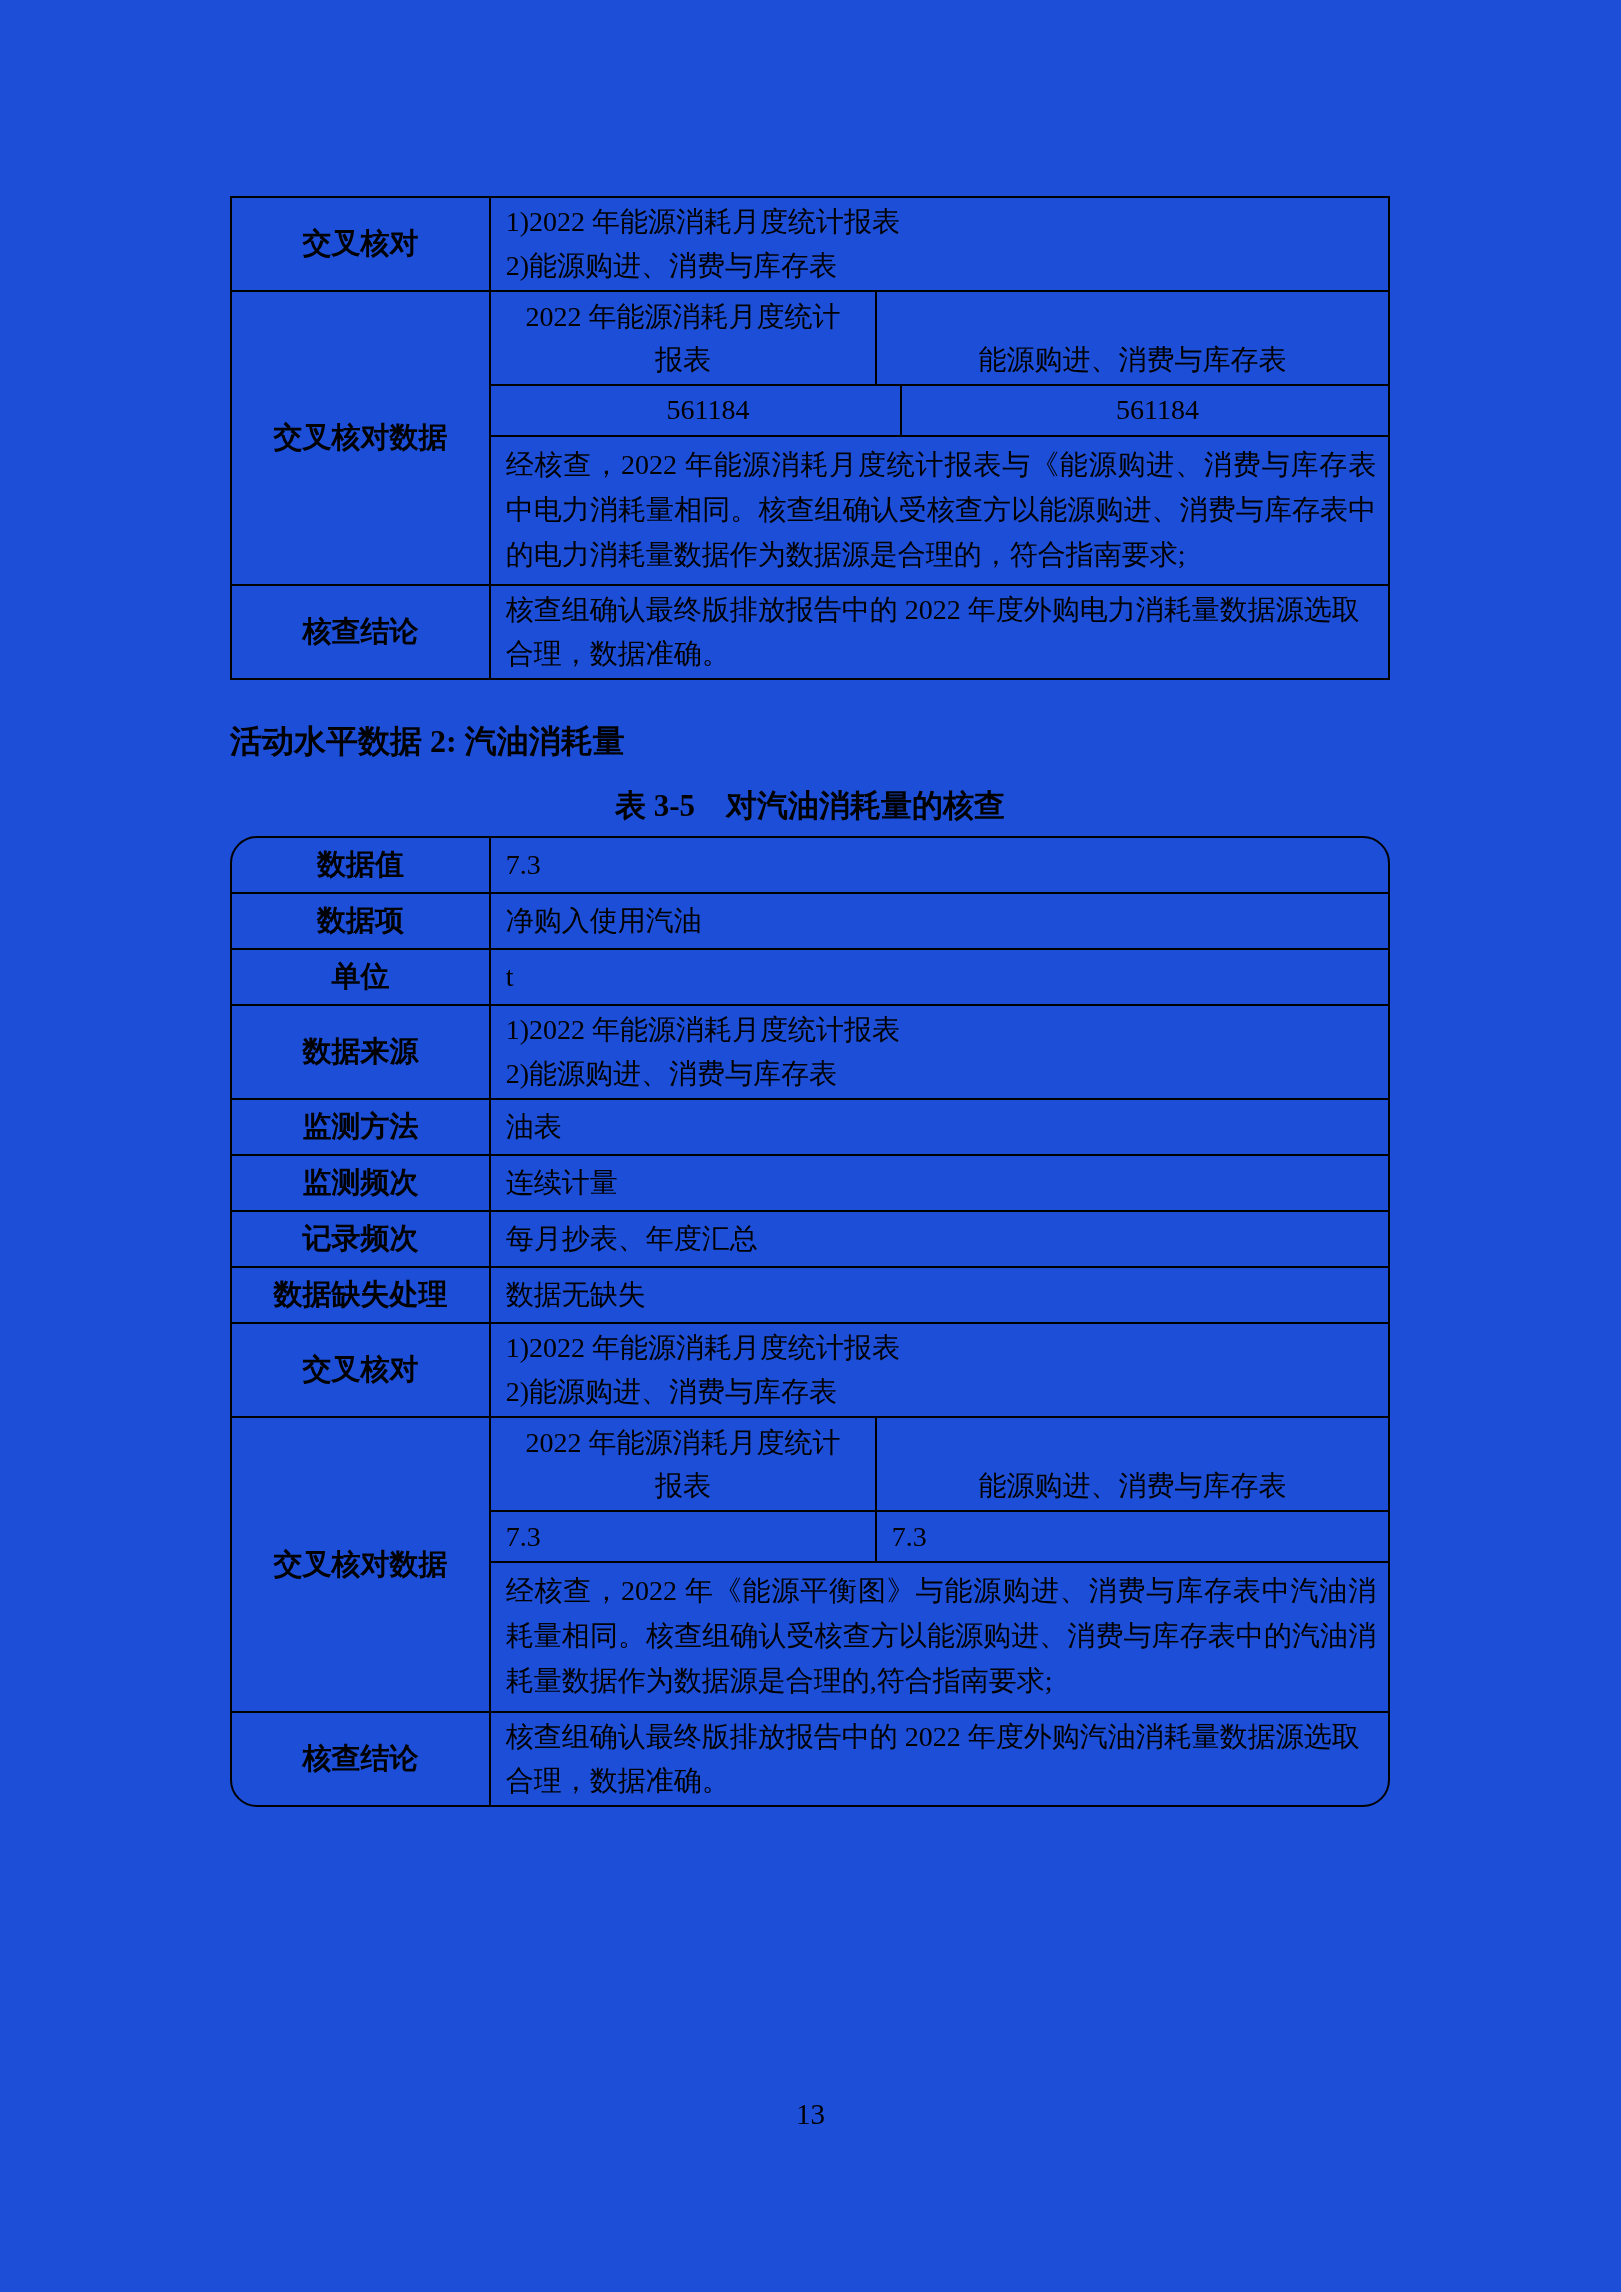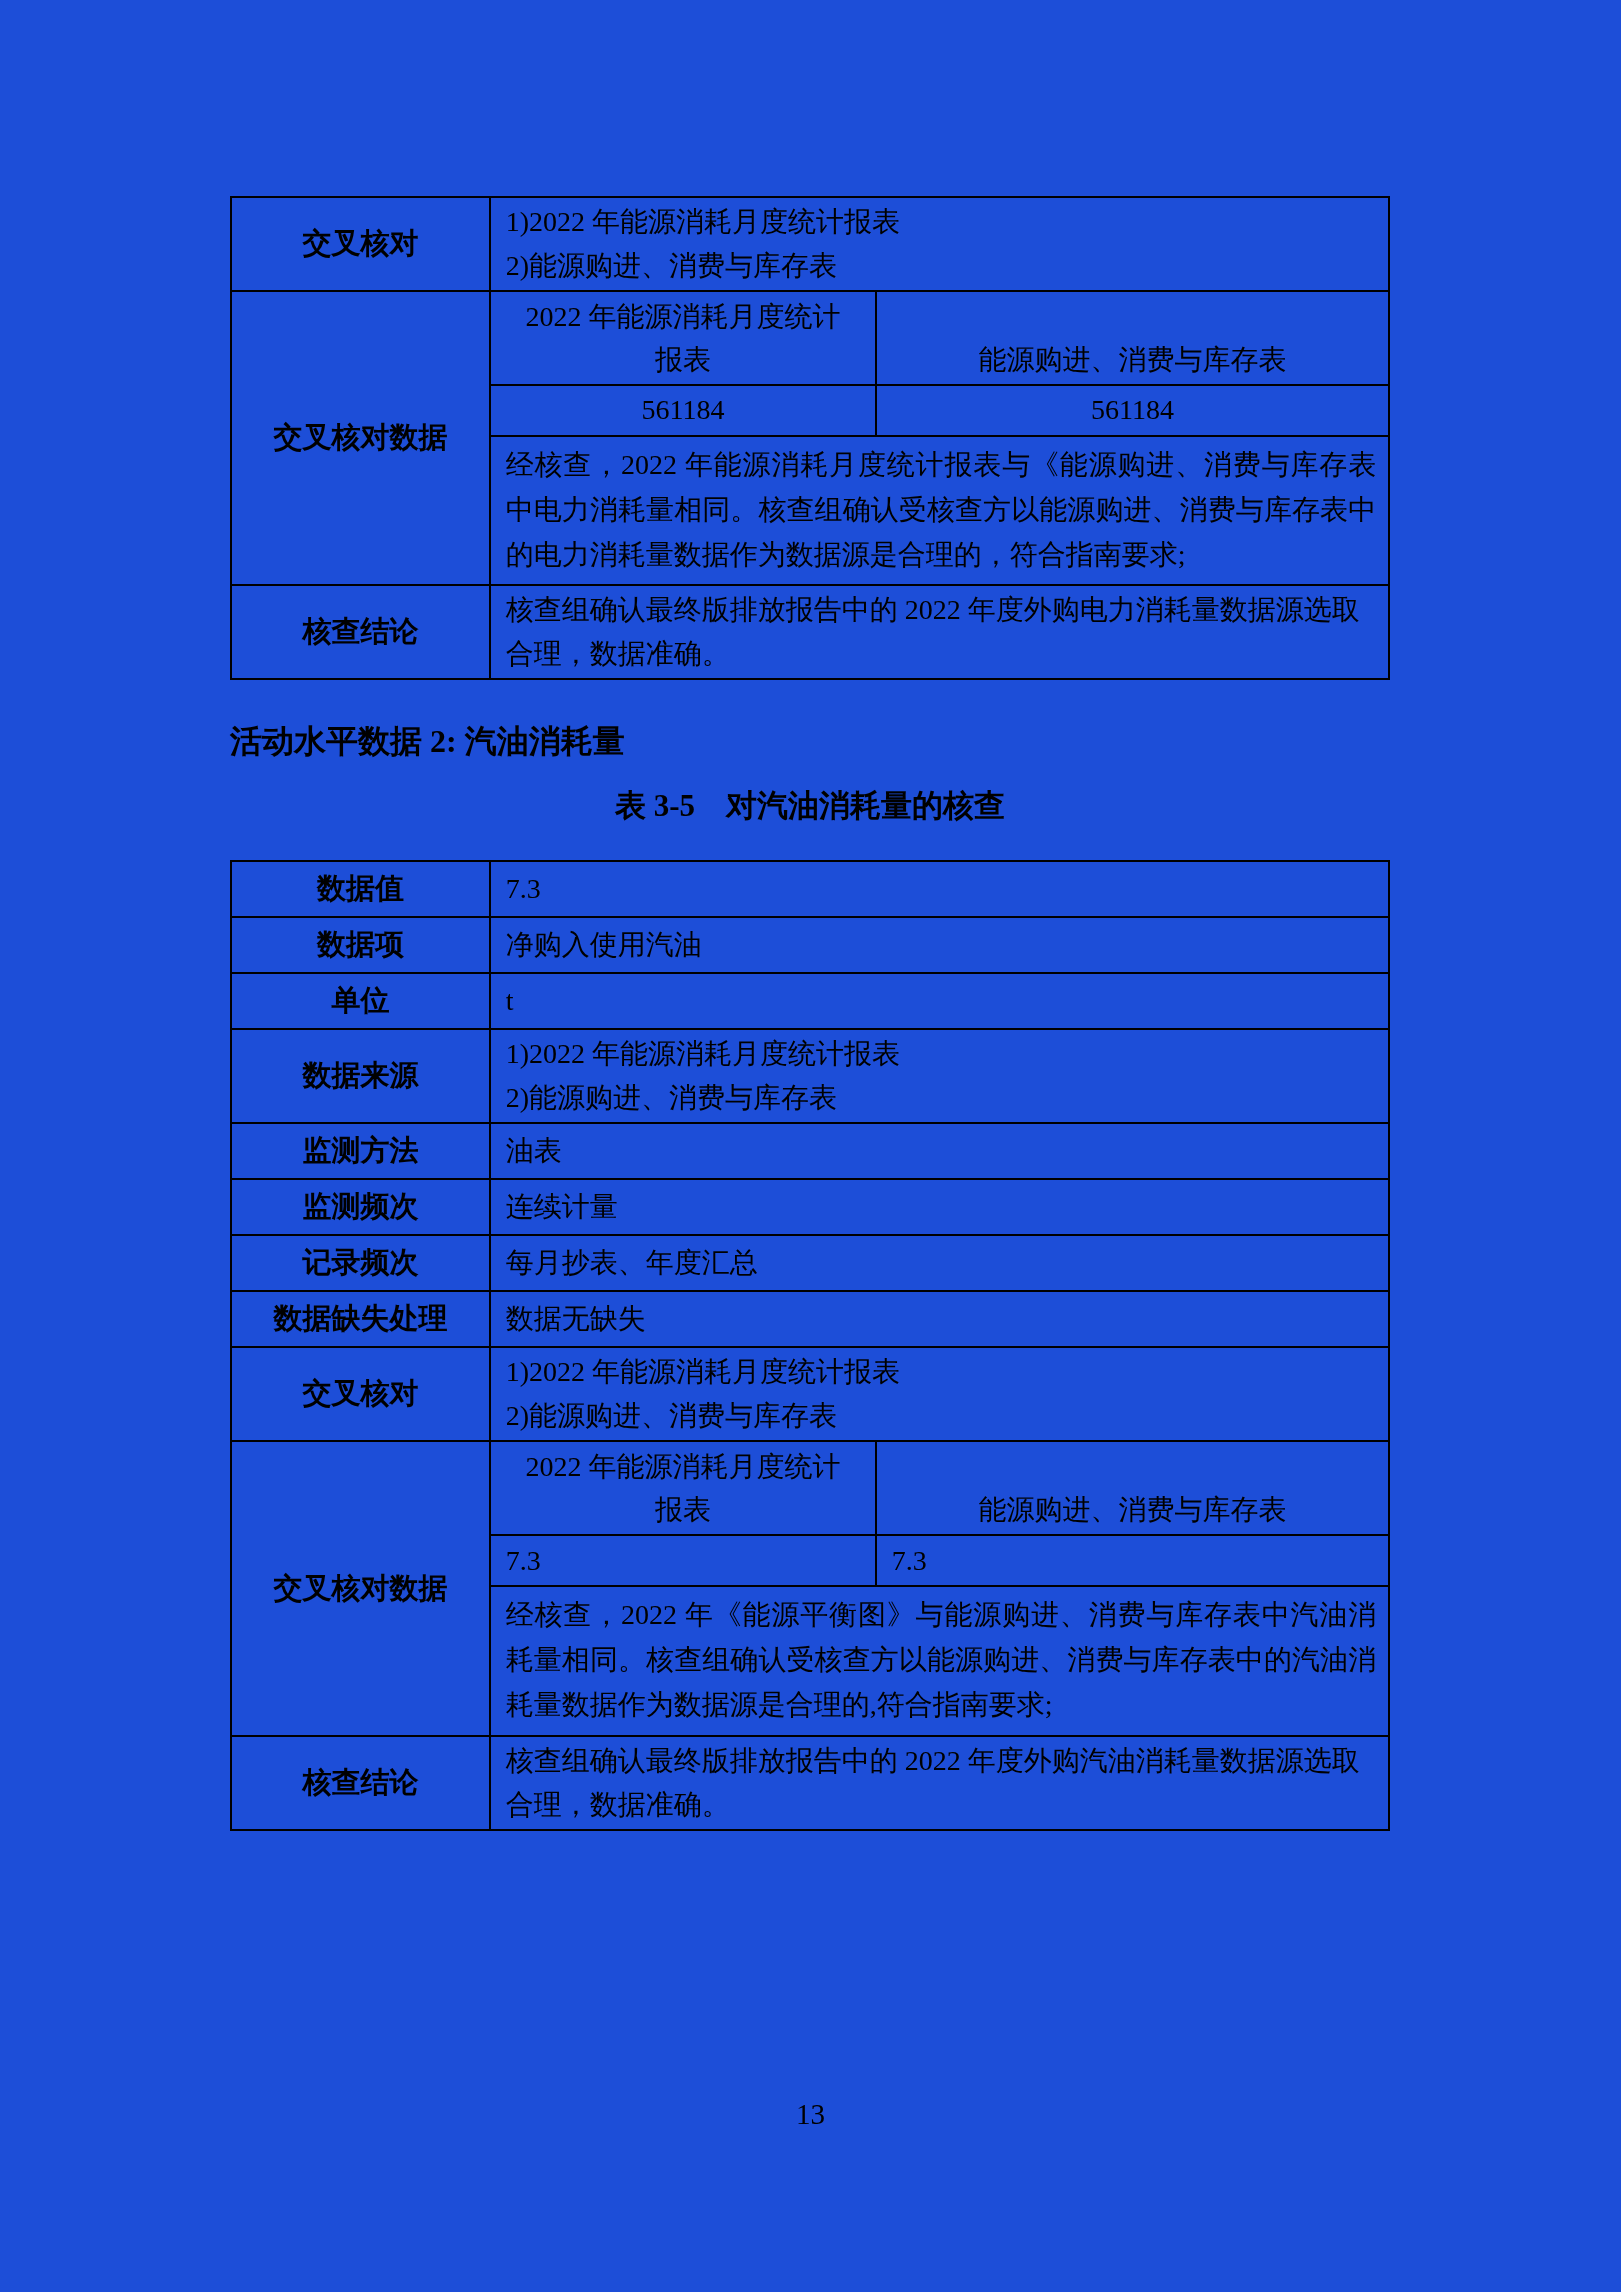--- a/index.html
+++ b/index.html
@@ -11,21 +11,21 @@
     font-family:"Liberation Serif","DejaVu Serif",serif;
     font-size:28px;
     margin:0 auto;
     overflow:hidden;
   }
   .content { position:absolute; left:230px; top:0; width:1160px; }
 
   
   .vtable { border:2.9px solid #000; box-sizing:border-box; width:100%; }
   .t1 { margin-top:196px; }
-  .t2 { margin-top:33px; }
+  .t2 { margin-top:9px;border-radius:27px; }
   .row { display:flex; align-items:stretch; }
   .row + .row { border-top:2.9px solid #000; }
   .cell-label {
     flex:0 0 259px; box-sizing:border-box;
     border-right:2.9px solid #000;
     display:flex; align-items:center; justify-content:center;
     font-weight:bold; font-size:29px; text-align:center;
     padding:0 7.8px;
   }
   .cell-value { flex:1; min-width:0; box-sizing:border-box; }
@@ -43,21 +43,21 @@
     text-align:center; line-height:43px; padding:2.9px 23.5px;
   }
   .sc2 {
     flex:1; display:flex; align-items:center; justify-content:center;
     text-align:center; line-height:43px; padding:2.9px 9.8px;
   }
   .svals { display:flex; align-items:stretch; border-top:2.9px solid #000; }
   .sval1 { flex:0 0 386px; box-sizing:border-box; border-right:2.9px solid #000;
            display:flex; align-items:center; min-height:49px; }
   .sval2 { flex:1; display:flex; align-items:center; min-height:49px; }
-  .center-val { justify-content:center; }
+  .center-val { justify-content:center;margin-left:25px; }
   .left-val { padding-left:14.7px; }
   .note {
     border-top:2.9px solid #000;
     padding:4.9px 11.8px 7.8px 14.7px;
     line-height:45px;
     text-align:justify;
   }
 
   
   .sec-heading {

